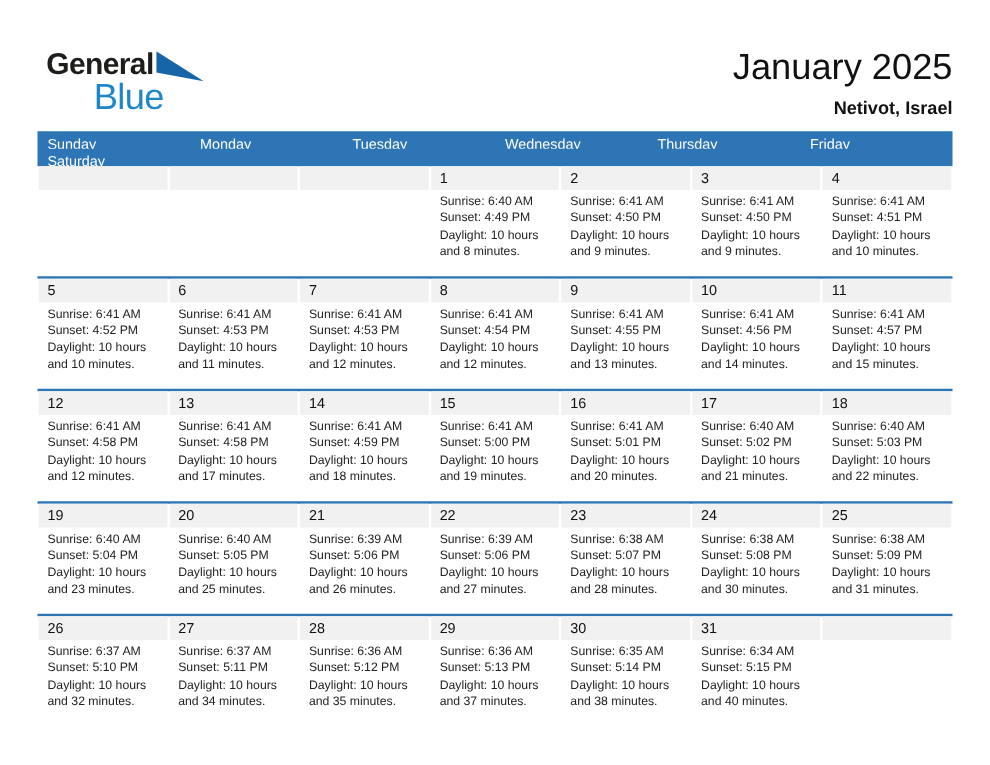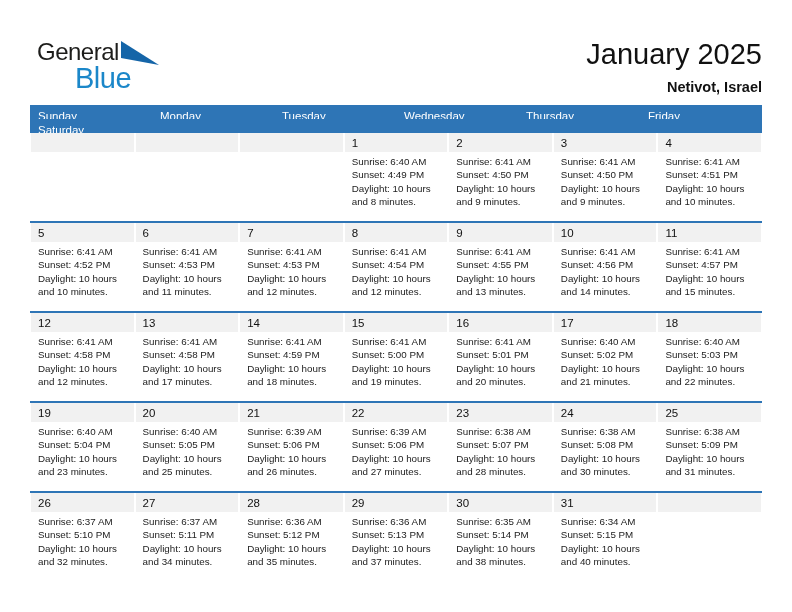--- a/index.html
+++ b/index.html
@@ -4,21 +4,21 @@
 <style>
   html,body{margin:0;padding:0;}
   body{
     width:792px;height:612px;background:#ffffff;position:relative;overflow:hidden;
     font-family:"Liberation Sans", sans-serif;color:#1a1a1a;
     --header-blue:#2E75B6;--band-gray:#F1F1F1;--logo-blue:#1B87C9;--logo-tri:#1565A8;
   }
   
   .logo{position:absolute;left:37px;top:40px;line-height:1;}
   .logo-line1{display:flex;align-items:flex-start;}
-  .logo-general{font-size:24px;color:#1d1d1b;letter-spacing:-0.5px;}
+  .logo-general{font-size:24px;color:#1d1d1b;letter-spacing:-0.5px;font-weight:bold;}
   .logo-tri{margin-left:2px;margin-top:1px;}
   .logo-tri polygon{fill:var(--logo-tri);}
   .logo-blue{font-size:29px;color:var(--logo-blue);letter-spacing:-0.5px;margin-left:38px;margin-top:-3px;}
   
   .title{position:absolute;top:38px;right:30px;font-size:29px;color:#111;text-align:right;}
   .subtitle{position:absolute;top:79px;right:30px;font-size:14.5px;font-weight:bold;color:#111;text-align:right;}
   
   .calendar{position:absolute;left:30px;top:105px;width:732px;}
   .weekday-row{display:grid;grid-template-columns:repeat(6,1fr);background:var(--header-blue);height:28px;}
   .wd{color:#fff;font-size:11.5px;line-height:22px;padding-left:8px;overflow:hidden;white-space:nowrap;}

